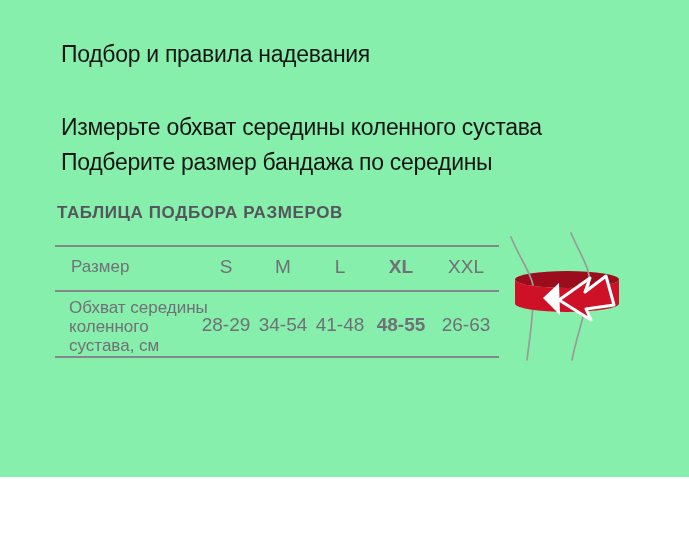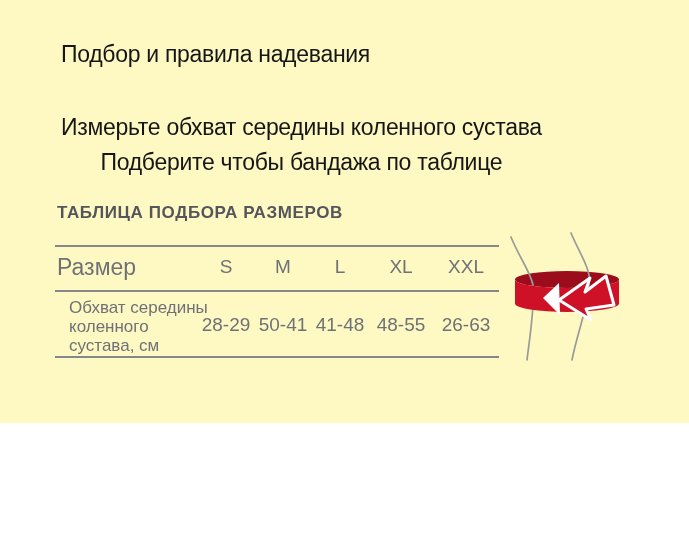--- a/index.html
+++ b/index.html
@@ -1,68 +1,68 @@
 <!DOCTYPE html>
 <html><head>
 <meta charset="utf-8">
 <style>
   html,body{margin:0;padding:0;background:#ffffff;}
   .page{
     position:relative;
-    width:689px;height:423px;
-    background:#fef9c3;
+    width:689px;height:477px;
+    background:#86efac;
     font-family:"Liberation Sans", sans-serif;
     overflow:hidden;
   }
   
   .page-title{
     position:absolute;left:61px;top:39px;
     font-size:23px;line-height:30px;color:#161616;
     letter-spacing:-0.3px;white-space:nowrap;
   }
   .top-instructions{
     position:absolute;left:61px;top:110px;
     font-size:23px;line-height:35px;color:#161616;
-    letter-spacing:-0.3px;white-space:nowrap;text-align:center;
+    letter-spacing:-0.3px;white-space:nowrap;
   }
   
   .size-table{
     position:absolute;left:55px;top:200px;
     width:444px;height:162px;
     color:#6f7176;
   }
   .table-title{
     position:absolute;left:2px;top:3px;
     font-size:17px;font-weight:bold;letter-spacing:0.6px;
     color:#54565c;white-space:nowrap;text-align:right;
   }
   .rule{
     position:absolute;left:0;width:444px;height:2px;
     background:#85878a;
   }
   .rule-top{top:45px;}
   .rule-mid{top:90px;}
   .rule-bottom{top:156px;}
   .size-row-label{
-    position:absolute;left:2px;top:57px;
-    font-size:23px;line-height:20px;white-space:nowrap;
+    position:absolute;left:16px;top:57px;
+    font-size:17px;line-height:20px;white-space:nowrap;
   }
   .measure-row-label{
     position:absolute;left:2px;top:98px;
     font-size:17px;line-height:19px;
     white-space:pre-line;
     margin-left:12px;
   }
   .cell{
     position:absolute;transform:translateX(-50%);
     white-space:nowrap;
   }
   .size-cell{top:57px;font-size:19px;line-height:20px;}
   .value-cell{top:115px;font-size:19px;line-height:20px;}
-  .c1{left:171px;} .c2{left:228px;} .c3{left:285px;} .c4{left:346px;} .c5{left:411px;text-align:center;}
+  .c1{left:171px;} .c2{left:228px;} .c3{left:285px;} .c4{left:346px;font-weight:bold;} .c5{left:411px;text-align:center;}
   
   .knee-illustration{
     position:absolute;left:502px;top:215px;
     width:135px;height:150px;
   }
   
   .bottom-instructions{
     position:absolute;left:51px;top:417px;
     font-size:24px;line-height:35px;color:#111111;
     letter-spacing:-0.3px;white-space:nowrap;
@@ -70,21 +70,21 @@
 </style>
 </head>
 <body>
 
 <div class="page">
 
   <div class="page-title">Подбор и правила надевания</div>
 
   <div class="top-instructions">
     <div>Измерьте обхват середины коленного сустава</div>
-    <div>Подберите чтобы бандажа по таблице</div>
+    <div>Подберите размер бандажа по середины</div>
   </div>
 
   <div class="size-table">
     <div class="table-title">ТАБЛИЦА ПОДБОРА РАЗМЕРОВ</div>
 
     <div class="rule rule-top"></div>
 
     <div>
       <span class="size-row-label">Размер</span>
       <span class="cell size-cell c1">S</span>
@@ -94,21 +94,21 @@
       <span class="cell size-cell c5">XXL</span>
     </div>
 
     <div class="rule rule-mid"></div>
 
     <div>
       <span class="measure-row-label">Обхват середины
 коленного
 сустава, см</span>
       <span class="cell value-cell c1">28-29</span>
-      <span class="cell value-cell c2">50-41</span>
+      <span class="cell value-cell c2">34-54</span>
       <span class="cell value-cell c3">41-48</span>
       <span class="cell value-cell c4">48-55</span>
       <span class="cell value-cell c5">26-63</span>
     </div>
 
     <div class="rule rule-bottom"></div>
   </div>
 
   <svg class="knee-illustration" viewBox="0 0 135 150" xmlns="http://www.w3.org/2000/svg" aria-hidden="true">
 

